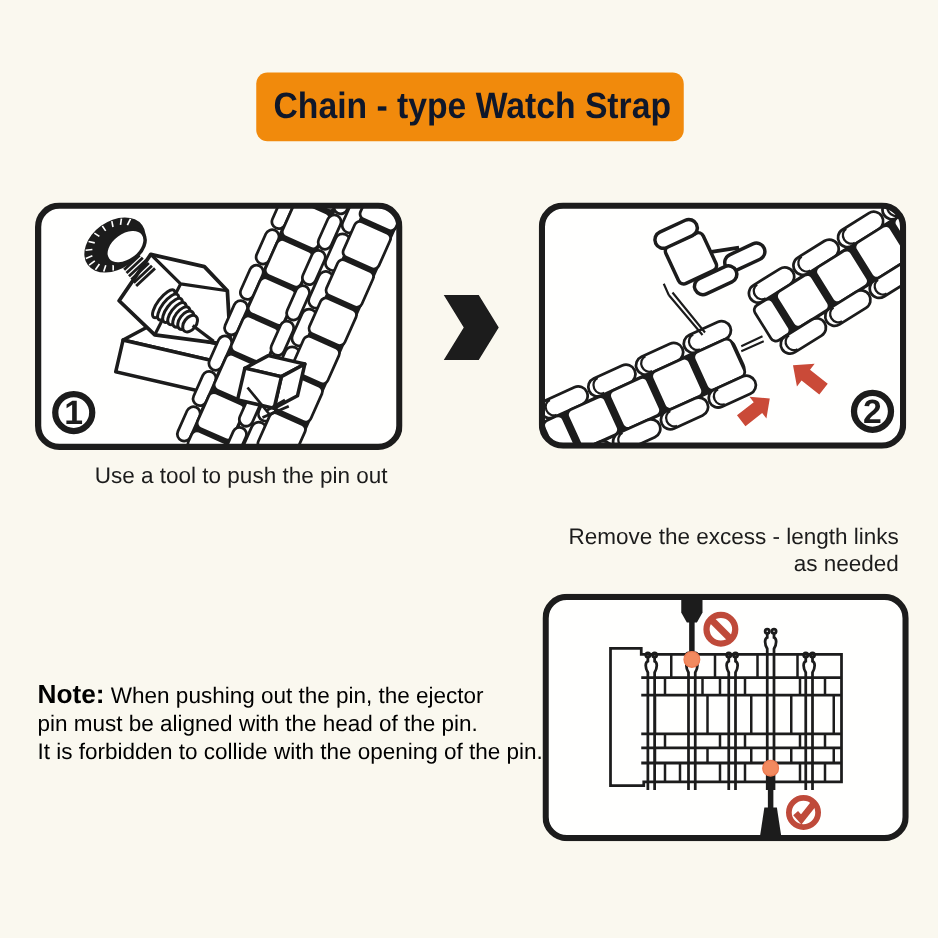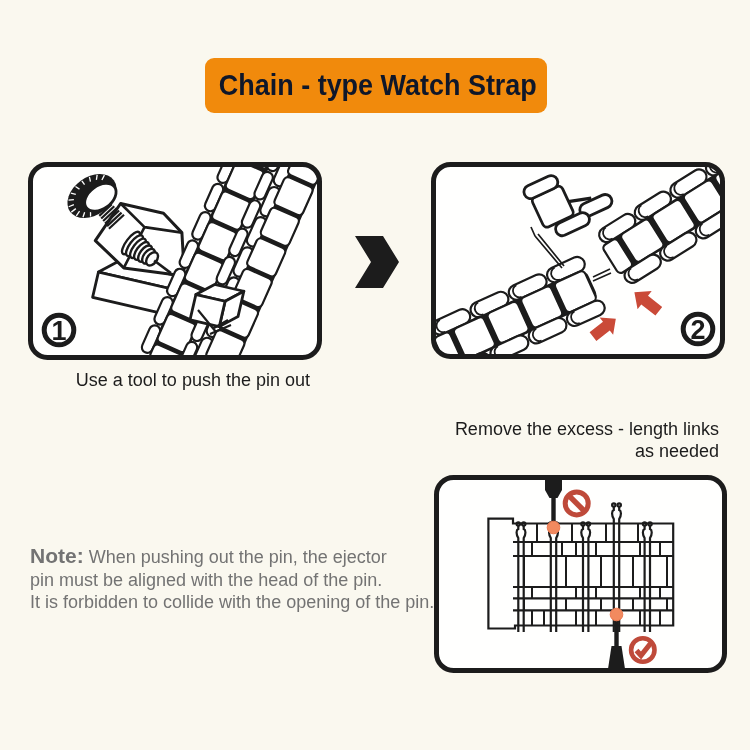--- a/index.html
+++ b/index.html
@@ -1,21 +1,21 @@
 <!DOCTYPE html>
 <html><head><meta charset="utf-8">
 <style>
 html,body{margin:0;padding:0;}
 body{width:750px;height:750px;background:#faf8ef;position:relative;overflow:hidden;
  font-family:"Liberation Sans", sans-serif;}
 .banner{position:absolute;left:204.5px;top:58px;width:342.5px;height:54.5px;background:#f18a0c;
  border-radius:9px;color:#0f172a;font-weight:bold;font-size:29.3px;text-align:center;line-height:54.5px;white-space:nowrap;}
 .banner span{display:inline-block;white-space:nowrap;transform:scaleX(0.92);transform-origin:50% 50%;}
 .cap{position:absolute;color:#1c1c1c;font-size:18px;text-align:right;line-height:22px;}
-.note{position:absolute;left:30px;top:545px;width:420px;color:#737373;font-size:18px;line-height:22.5px;}
+.note{position:absolute;left:30px;top:545px;width:420px;color:#000000;font-size:18px;line-height:22.5px;}
 .note b{font-size:21px;}
 </style></head>
 <body>
 <div class="banner"><span>Chain - type Watch Strap</span></div>
 <svg width="294" height="198" viewBox="0 0 294 198" style="position:absolute;left:28px;top:162px">
     <defs>
       <clipPath id="clipL">
         <rect x="2.5" y="2.5" width="289" height="193" rx="17"></rect>
       </clipPath>
     </defs>

